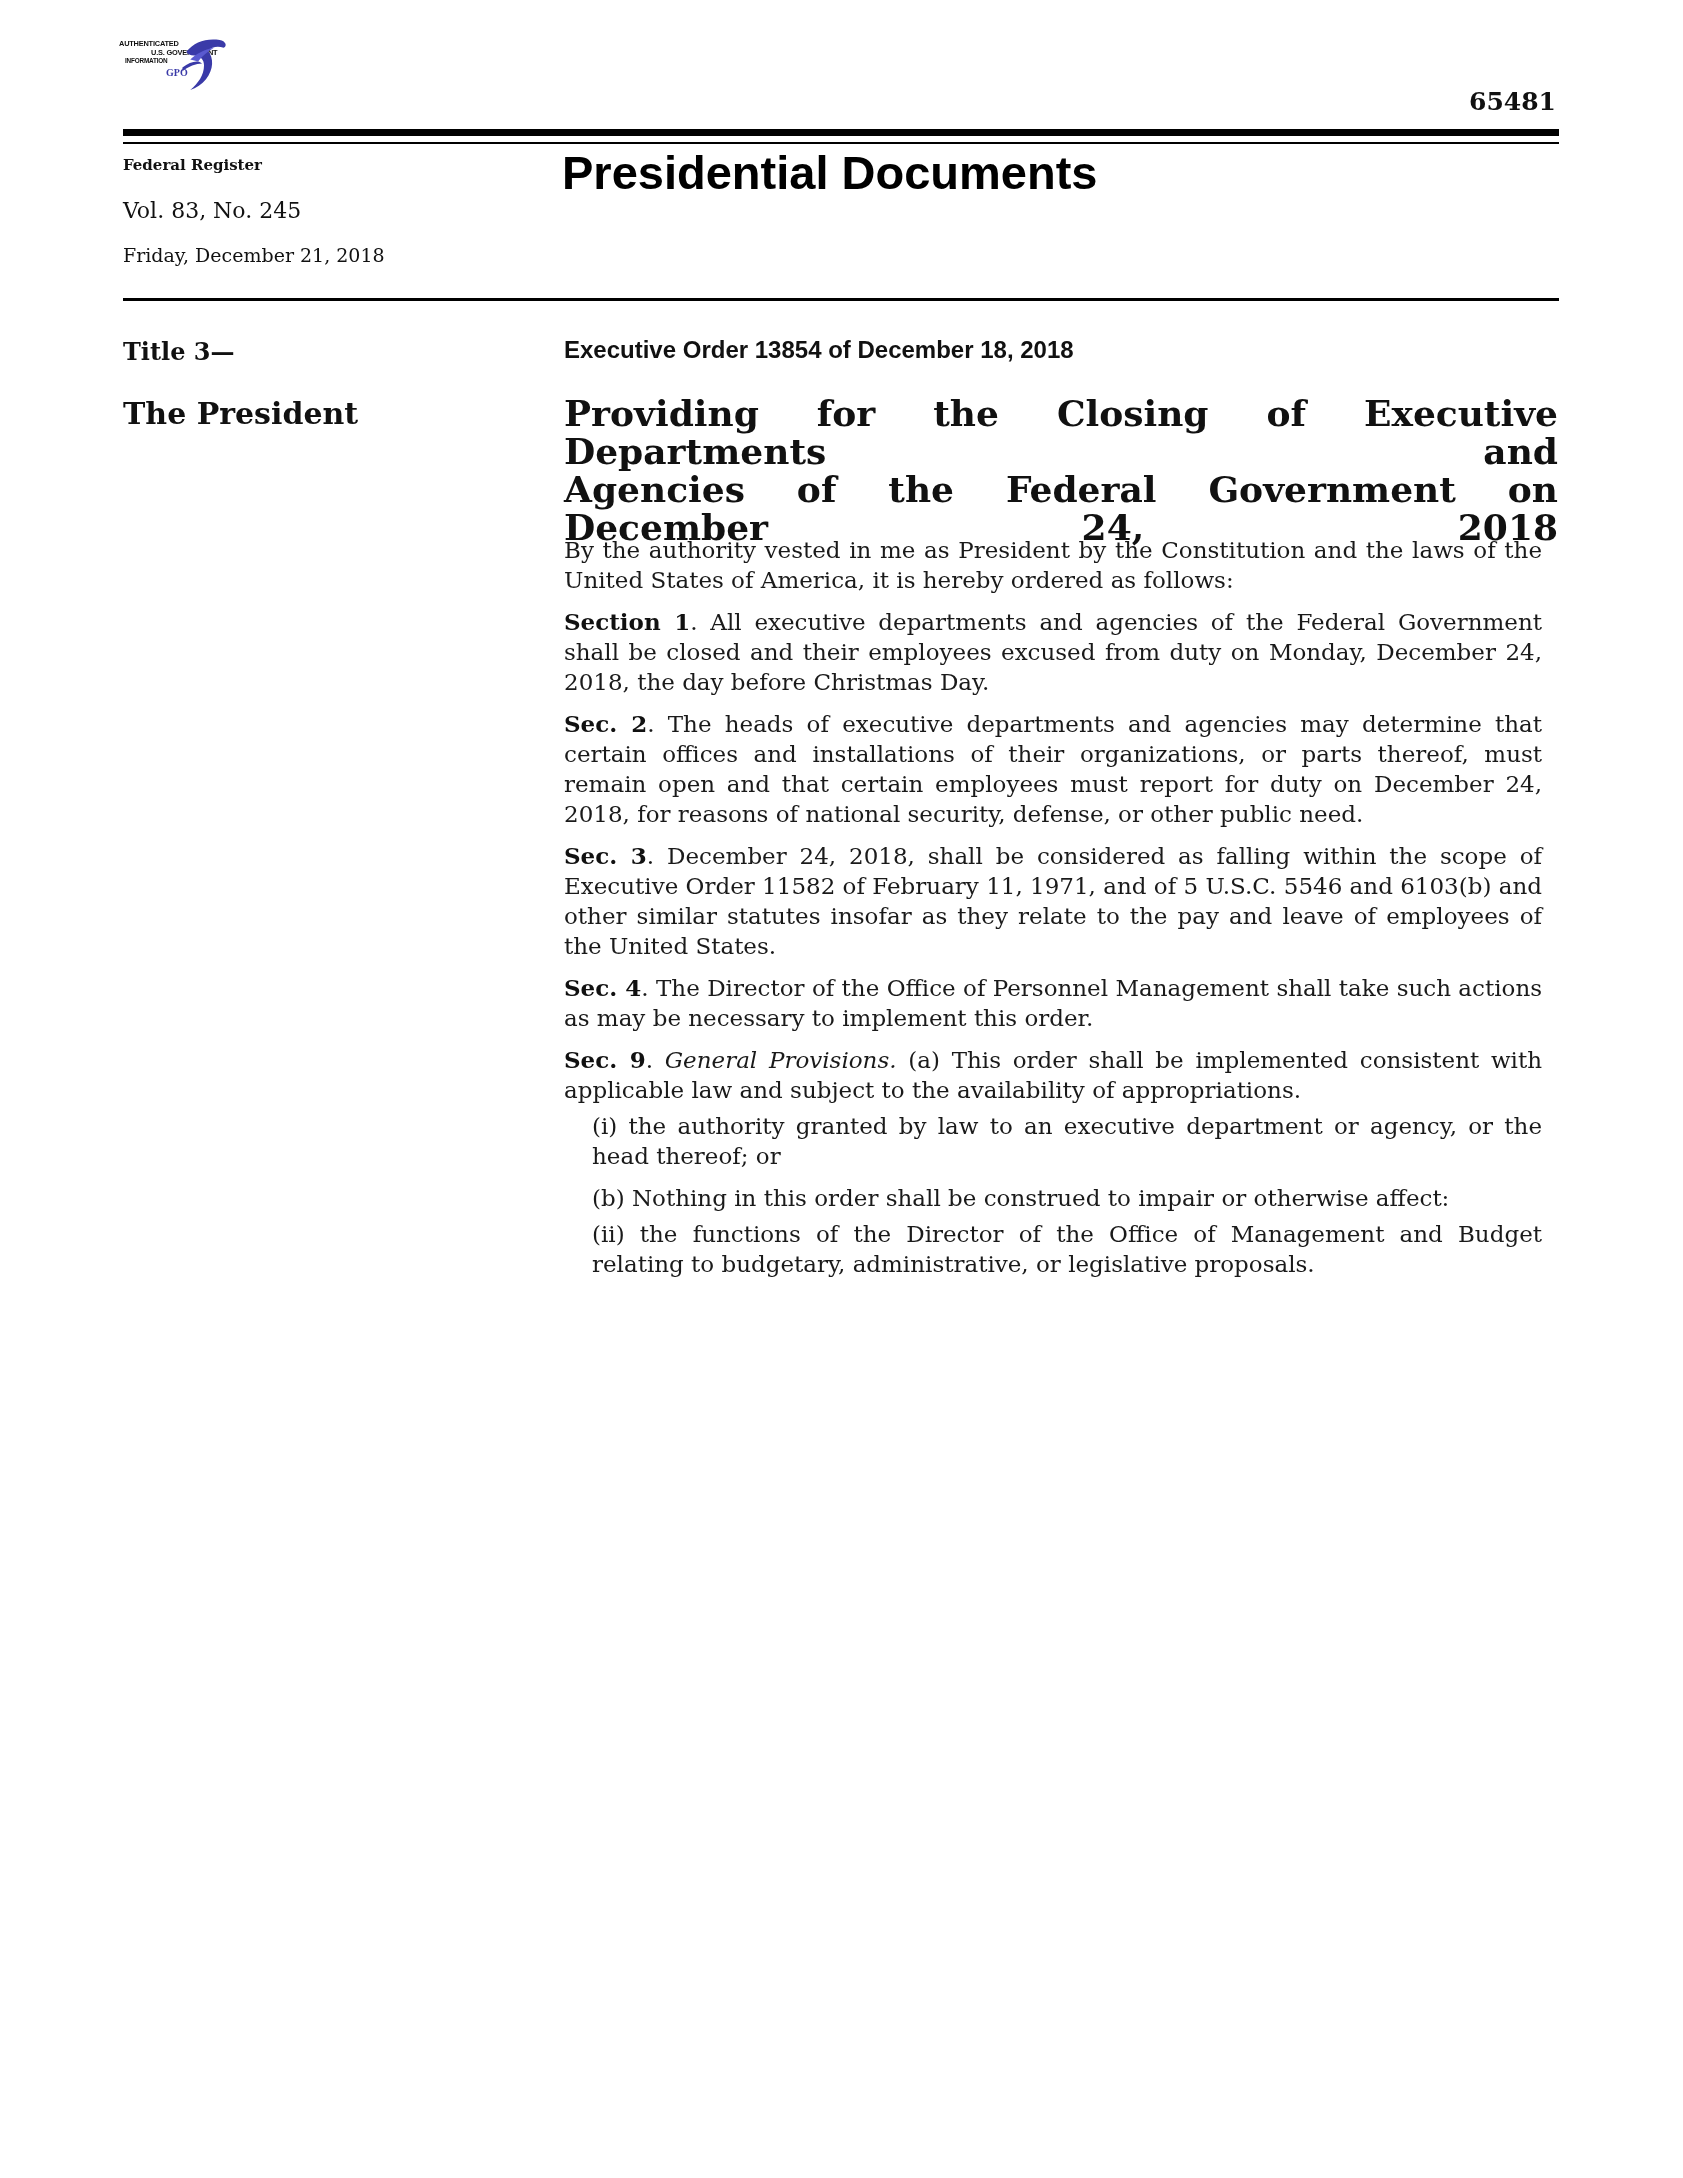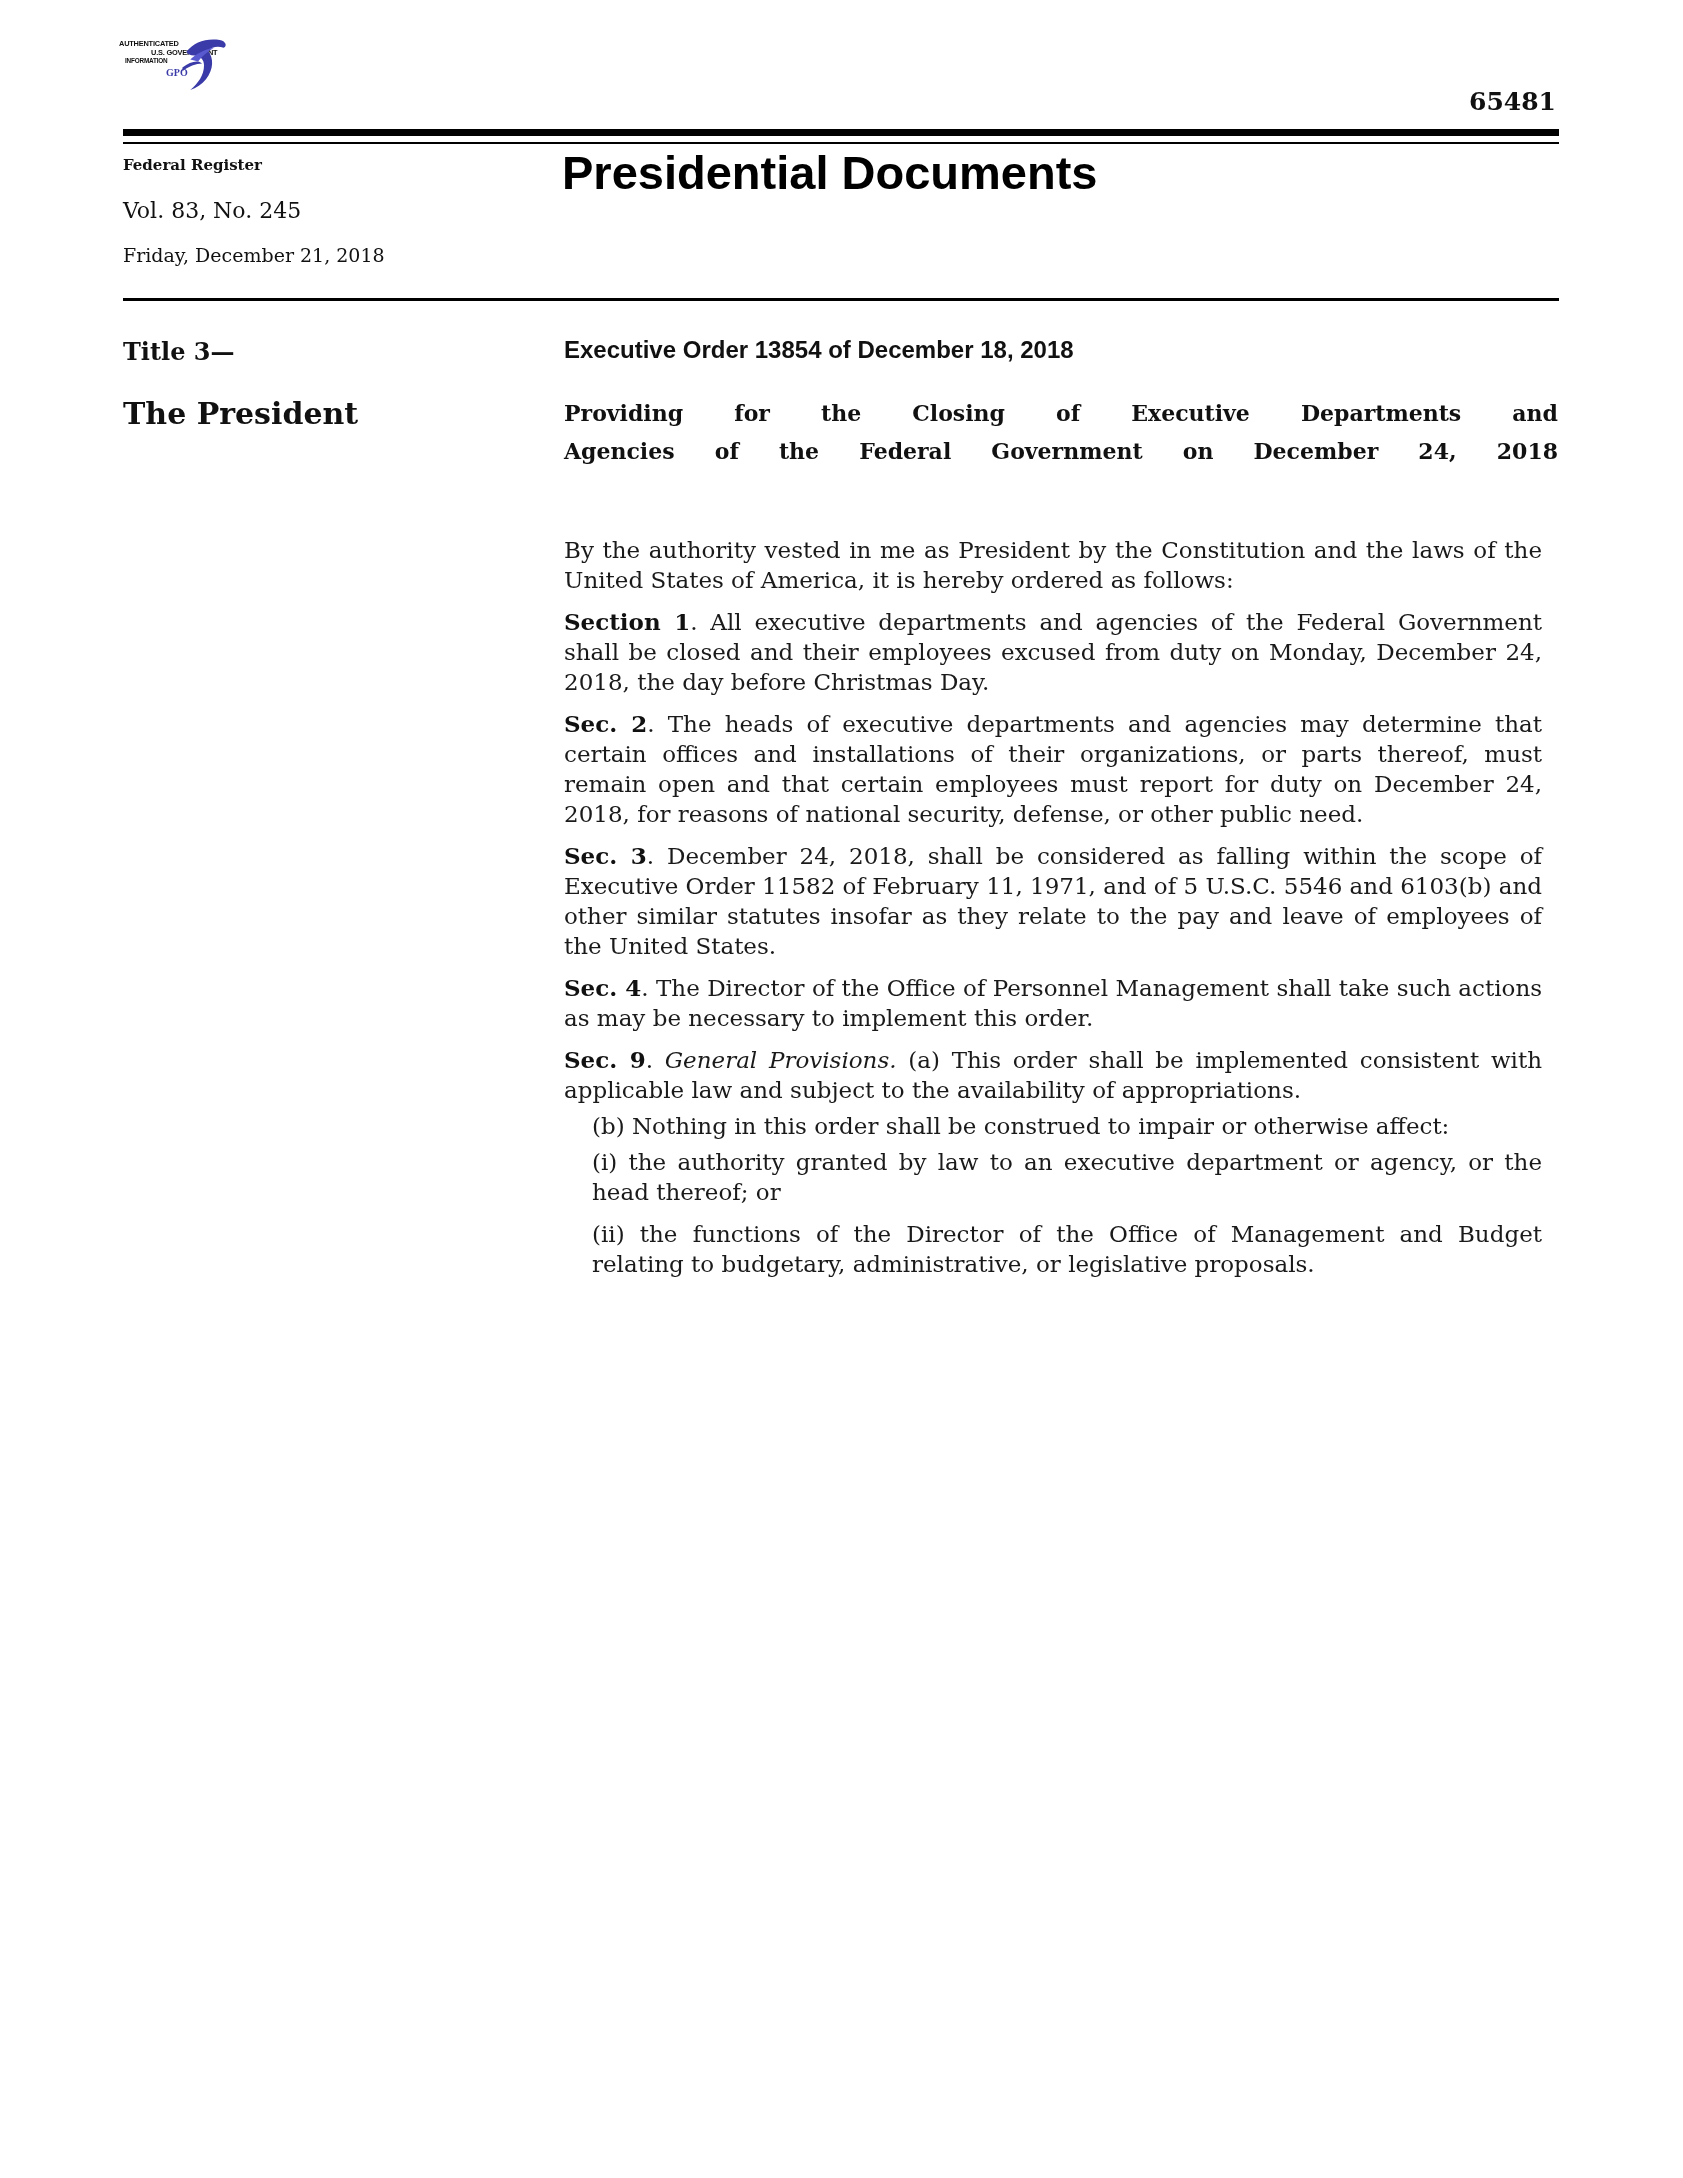--- a/index.html
+++ b/index.html
@@ -29,21 +29,21 @@
 
   .section-title { left: 562px; top: 145px; font-family: "Liberation Sans", sans-serif; font-weight: bold;
     font-size: 47px; letter-spacing: 0px; color: #000; }
 
   .title-label { left: 123px; top: 337px; font-family: "DejaVu Serif", serif; font-weight: bold; font-size: 24px; }
   .title-name { left: 123px; top: 396px; font-family: "DejaVu Serif", serif; font-weight: bold; font-size: 30px; }
 
   .eo-line { left: 564px; top: 336px; font-family: Liberation Sans, sans-serif; font-weight: bold; font-size: 24px; }
 
   .doc-title { left: 564px; top: 394px; width: 994px; font-family: "DejaVu Serif", serif; font-weight: bold;
-    font-size: 22px; line-height: 38px; text-align: justify; text-align-last: justify; }
+    font-size: 36px; line-height: 38px; text-align: justify; text-align-last: justify; }
   .doc-title div { text-align: justify; text-align-last: justify; }
 
   .body { left: 564px; top: 535px; width: 994px; font-family: "DejaVu Serif", serif; font-size: 23px;
     line-height: 30px; color: #1a1a1a; }
   .body p { margin: 0 16px 12px 0; text-align: justify; }
   .body p.indent { margin-left: 28px; }
   .body p.tight { margin-bottom: 6px; }
   .body .sec { font-weight: bold; color: #111; }
   .body .ital { font-style: italic; }
 </style>
@@ -90,17 +90,17 @@
   <p><span class="sec">Section 1</span>. <span>All executive departments and agencies of the Federal Government shall be closed and their employees excused from duty on Monday, December 24, 2018, the day before Christmas Day.</span></p>
 
   <p><span class="sec">Sec. 2</span>. <span>The heads of executive departments and agencies may determine that certain offices and installations of their organizations, or parts thereof, must remain open and that certain employees must report for duty on December 24, 2018, for reasons of national security, defense, or other public need.</span></p>
 
   <p><span class="sec">Sec. 3</span>. <span>December 24, 2018, shall be considered as falling within the scope of Executive Order 11582 of February 11, 1971, and of 5 U.S.C. 5546 and 6103(b) and other similar statutes insofar as they relate to the pay and leave of employees of the United States.</span></p>
 
   <p><span class="sec">Sec. 4</span>. <span>The Director of the Office of Personnel Management shall take such actions as may be necessary to implement this order.</span></p>
 
   <p class="tight"><span class="sec">Sec. 9</span>. <span class="ital">General Provisions.</span> <span>(a) This order shall be implemented consistent with applicable law and subject to the availability of appropriations.</span></p>
 
+  <p class="indent">(i) the authority granted by law to an executive department or agency, or the head thereof; or</p>
   <p class="indent tight">(b) Nothing in this order shall be construed to impair or otherwise affect:</p>
-  <p class="indent">(i) the authority granted by law to an executive department or agency, or the head thereof; or</p>
   <p class="indent">(ii) the functions of the Director of the Office of Management and Budget relating to budgetary, administrative, or legislative proposals.</p>
 </div>
 
 
 </body></html>

